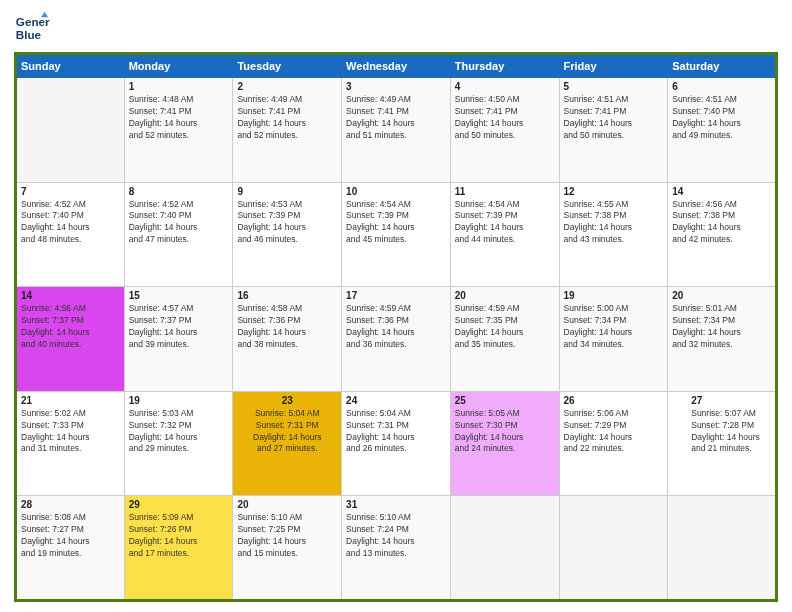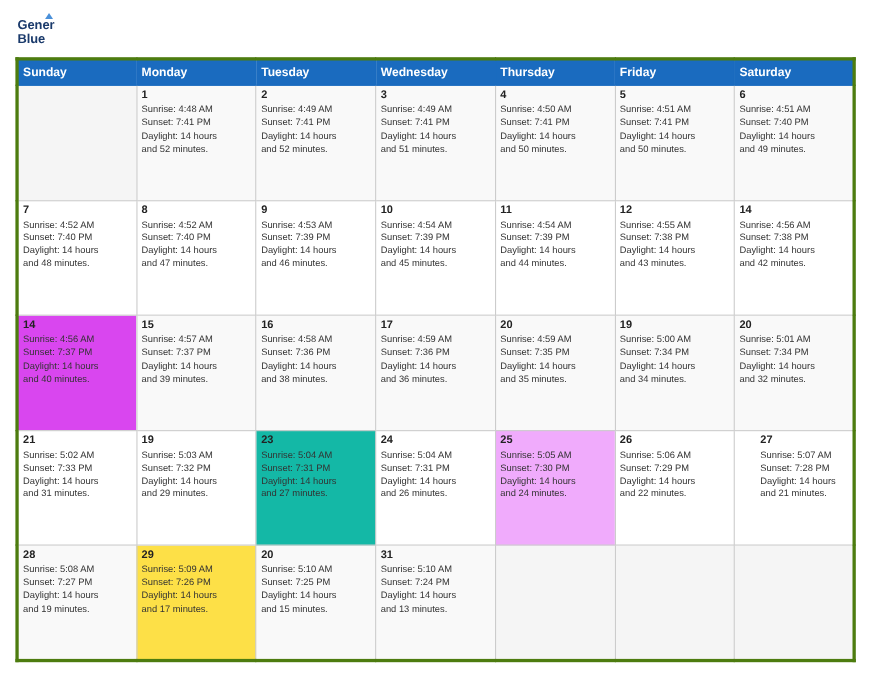--- a/index.html
+++ b/index.html
@@ -212,21 +212,21 @@
         </tr>
         <tr>
           <td style="background: rgb(255, 255, 255);">
             <span class="day-num">21</span>
             <div class="cell-text">Sunrise: 5:02 AM<br>Sunset: 7:33 PM<br>Daylight: 14 hours<br>and 31 minutes.</div>
           </td>
           <td style="background: rgb(255, 255, 255);">
             <span class="day-num">19</span>
             <div class="cell-text">Sunrise: 5:03 AM<br>Sunset: 7:32 PM<br>Daylight: 14 hours<br>and 29 minutes.</div>
           </td>
-          <td style="background: #14b8a6;">
+          <td style="background: #eab308; text-align: center;">
             <span class="day-num">23</span>
             <div class="cell-text">Sunrise: 5:04 AM<br>Sunset: 7:31 PM<br>Daylight: 14 hours<br>and 27 minutes.</div>
           </td>
           <td style="background: rgb(255, 255, 255);">
             <span class="day-num">24</span>
             <div class="cell-text">Sunrise: 5:04 AM<br>Sunset: 7:31 PM<br>Daylight: 14 hours<br>and 26 minutes.</div>
           </td>
           <td style="background: #f0abfc;">
             <span class="day-num">25</span>
             <div class="cell-text">Sunrise: 5:05 AM<br>Sunset: 7:30 PM<br>Daylight: 14 hours<br>and 24 minutes.</div>

